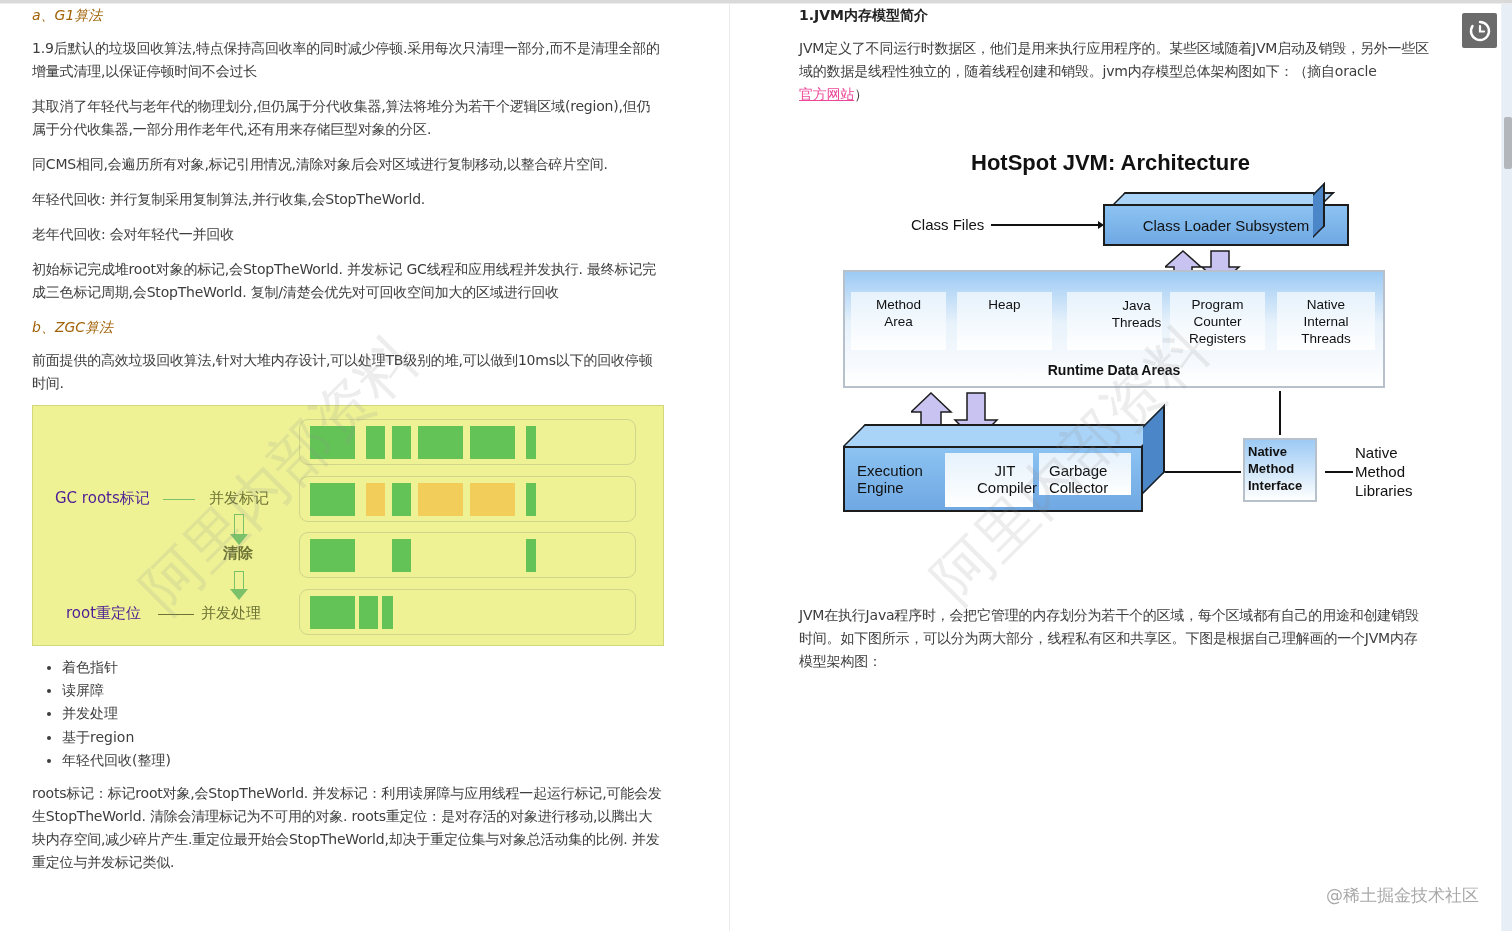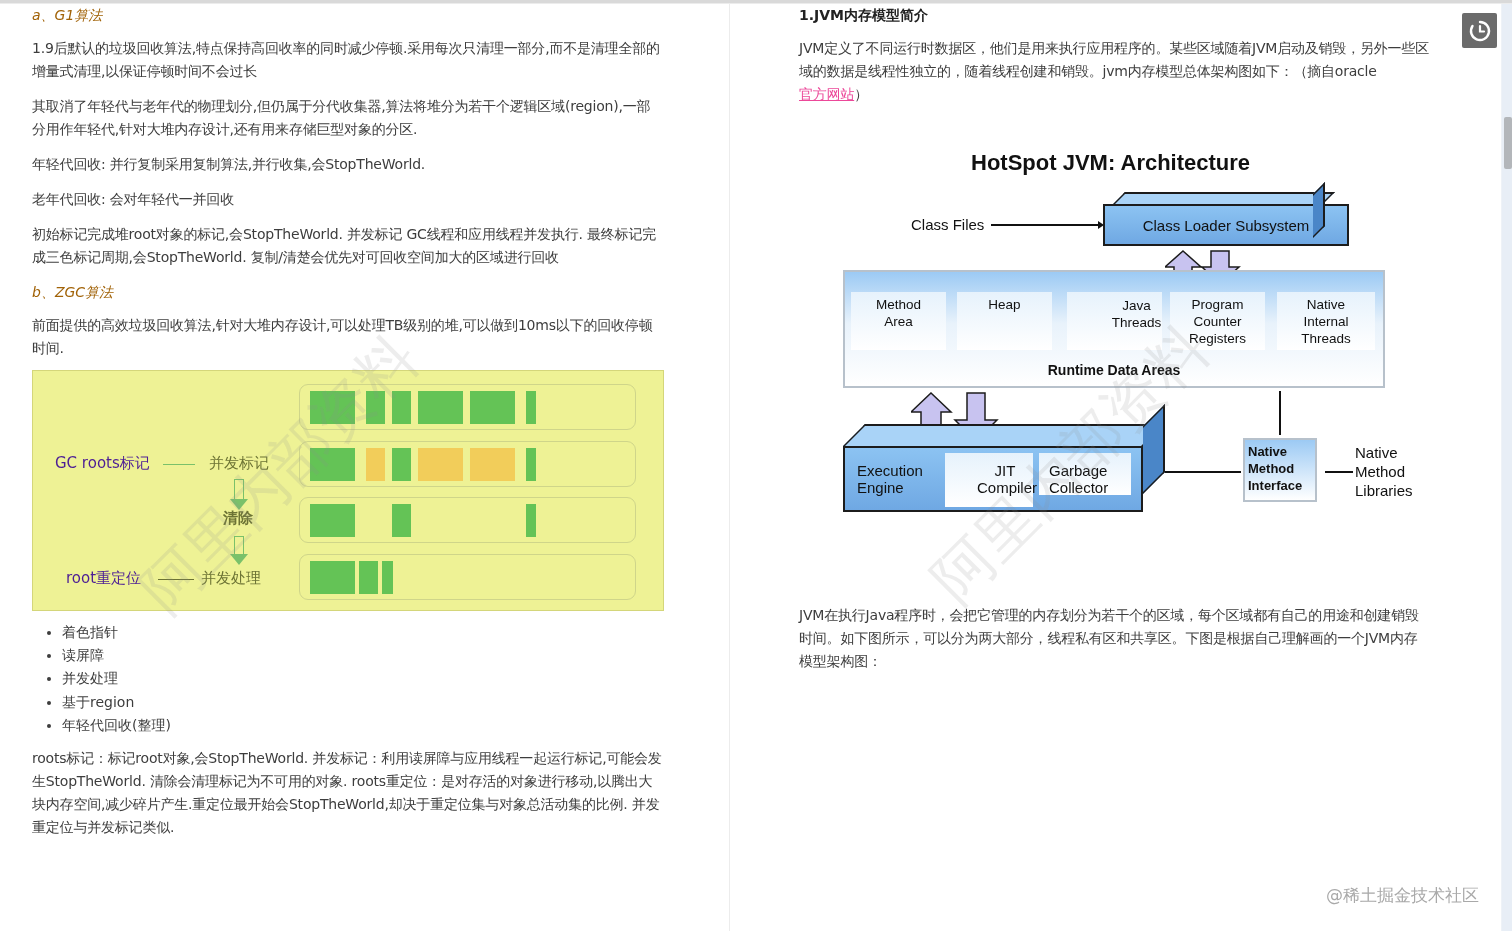--- a/index.html
+++ b/index.html
@@ -48,21 +48,22 @@
 </style>
 </head>
 <body>
 
 <div class="topline"></div>
 
 <div class="left">
   <div class="inner">
     <div class="sub" style="margin-top:0;margin-bottom:10px;">a、G1算法</div>
     <p class="p">1.9后默认的垃圾回收算法,特点保持高回收率的同时减少停顿.采用每次只清理一部分,而不是清理全部的增量式清理,以保证停顿时间不会过长</p>
-    <p class="p">其取消了年轻代与老年代的物理划分,但仍属于分代收集器,算法将堆分为若干个逻辑区域(region),一部分用作年轻代,针对大堆内存设计,还有用来存储巨型对象的分区.</p>
+    <p class="p">其取消了年轻代与老年代的物理划分,但仍属于分代收集器,算法将堆分为若干个逻辑区域(region),但仍属于分代收集器,一部分用作老年代,还有用来存储巨型对象的分区.</p>
+    <p class="p">同CMS相同,会遍历所有对象,标记引用情况,清除对象后会对区域进行复制移动,以整合碎片空间.</p>
     <p class="p">年轻代回收: 并行复制采用复制算法,并行收集,会StopTheWorld.</p>
     <p class="p">老年代回收: 会对年轻代一并回收</p>
     <p class="p">初始标记完成堆root对象的标记,会StopTheWorld. 并发标记 GC线程和应用线程并发执行. 最终标记完成三色标记周期,会StopTheWorld. 复制/清楚会优先对可回收空间加大的区域进行回收</p>
     <div class="sub" style="margin-bottom:10px;">b、ZGC算法</div>
     <p class="p" style="margin-bottom:0;">前面提供的高效垃圾回收算法,针对大堆内存设计,可以处理TB级别的堆,可以做到10ms以下的回收停顿时间.</p>
 
     <div class="gc-fig">
       <span class="gc-lbl-g" style="left:22px;top:83px;">GC roots标记</span>
       <span style="position:absolute;left:130px;top:93px;width:32px;height:1px;background:#7ac16a;"></span>
       <span class="gc-lbl-d" style="left:176px;top:83px;">并发标记</span>

